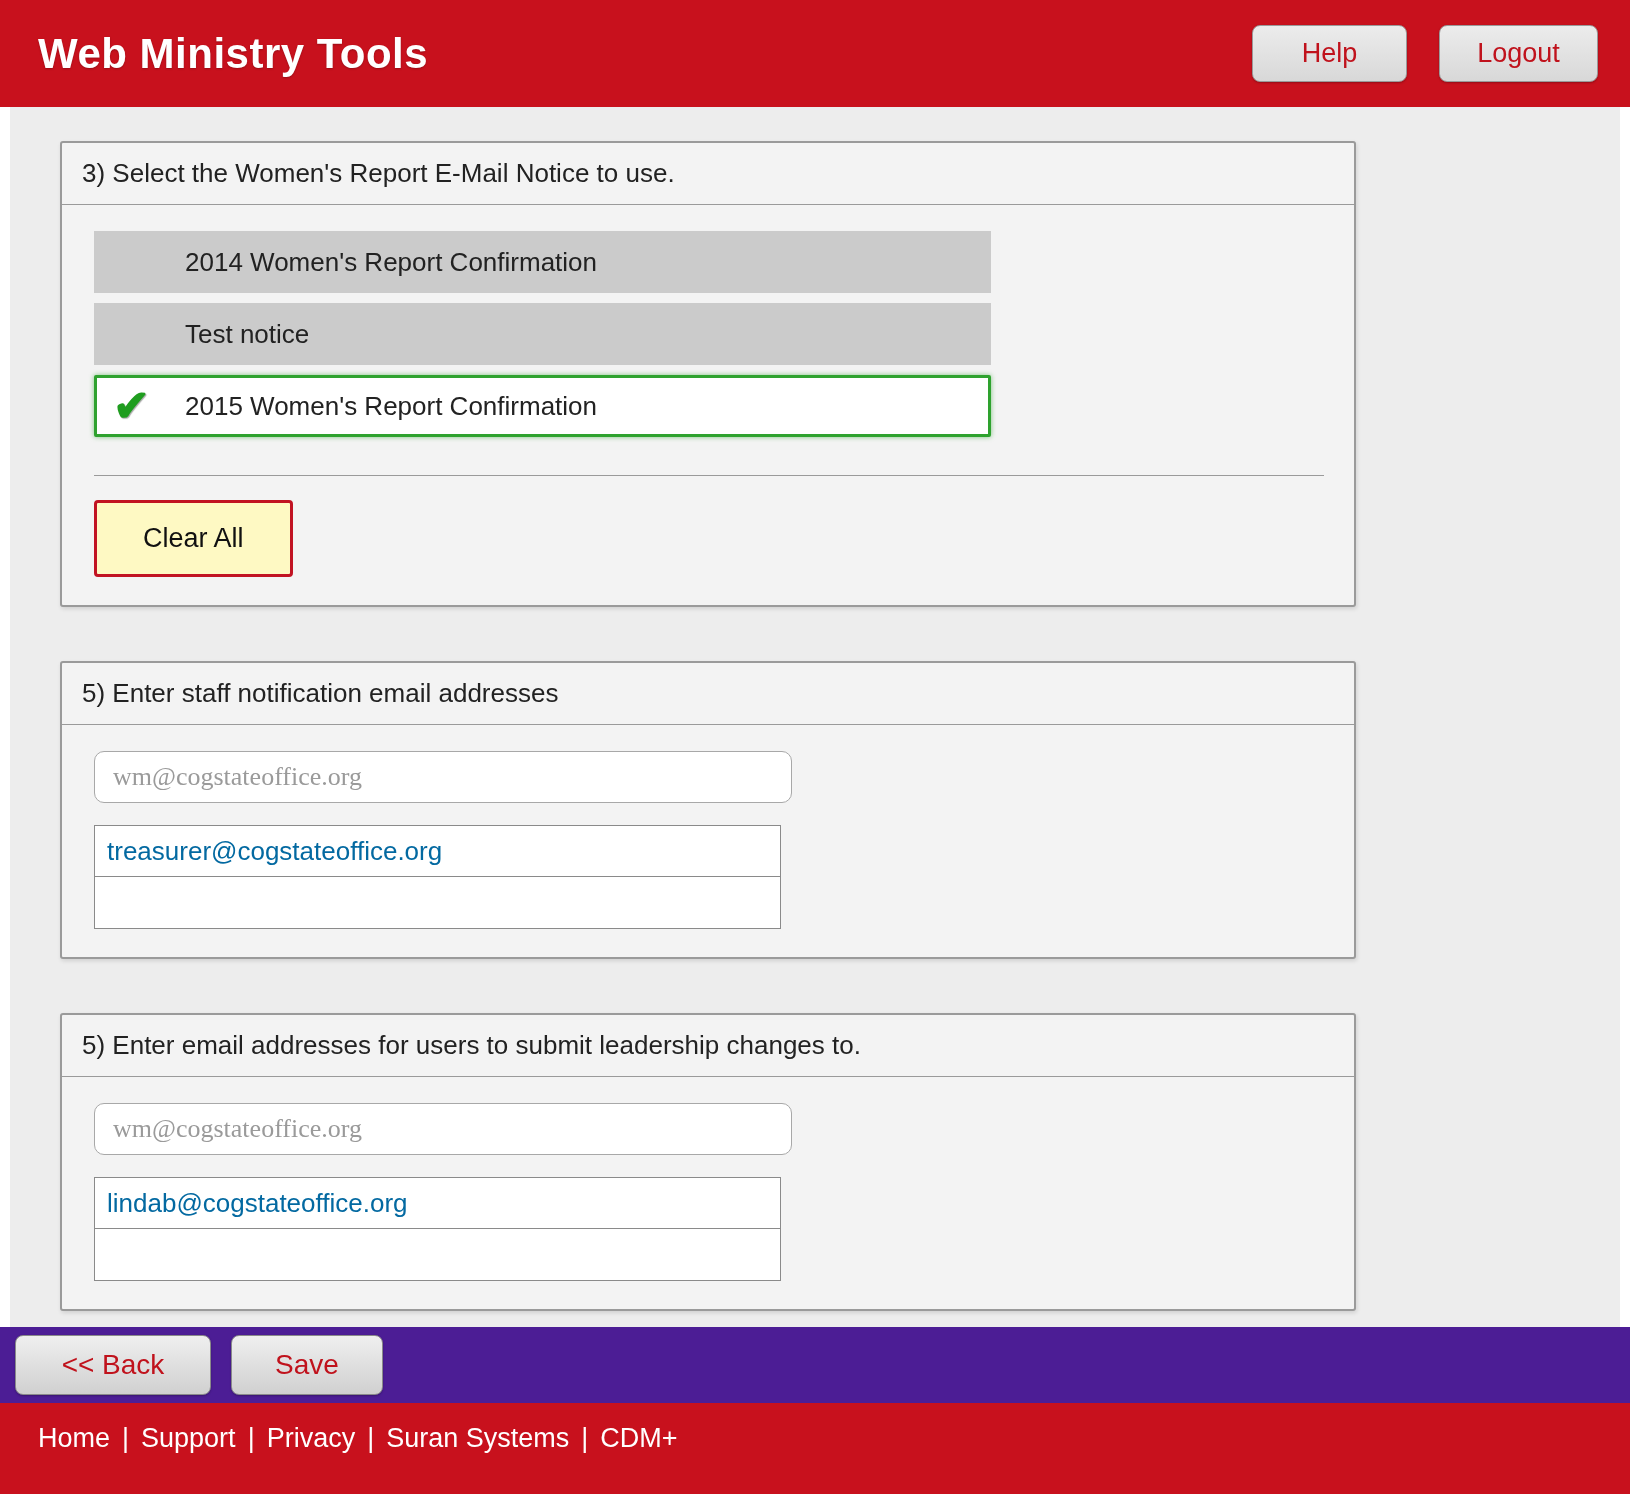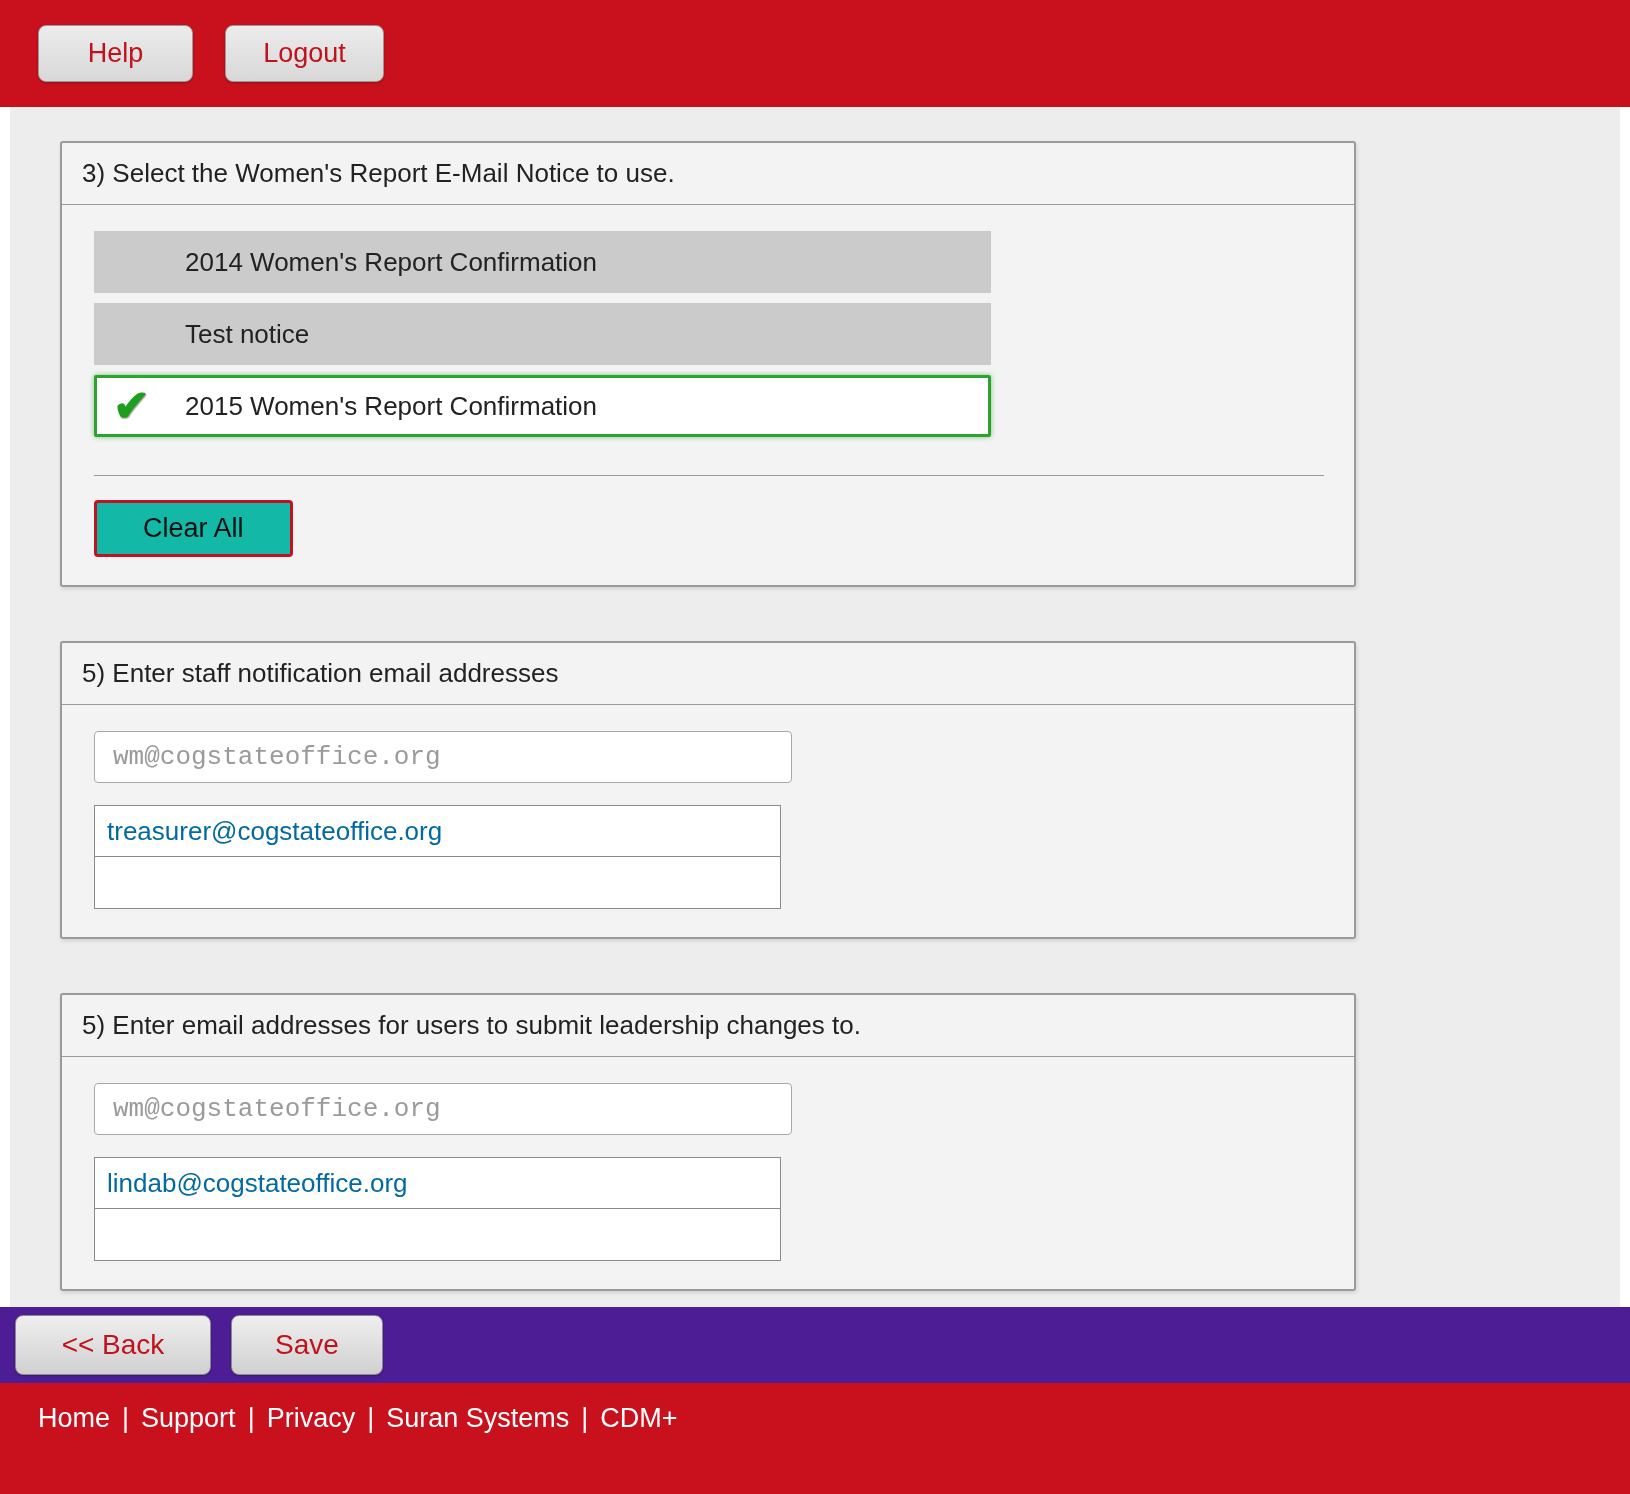--- a/index.html
+++ b/index.html
@@ -93,39 +93,39 @@
     line-height: 1;
   }
   .notice-option.selected .check { visibility: visible; }
   .option-label {
     font-size: 26px;
     color: #222222;
     margin-left: 20px;
   }
   .clear-area { padding-top: 24px; }
   .clear-all-btn {
-    background: #14b8a6;
+    background: #fef9c3;
     border: 3px solid #c11322;
     border-radius: 4px;
     font-size: 27px;
     font-family: "Liberation Sans", sans-serif;
     color: #111111;
-    padding: 10px 46px;
+    padding: 20px 46px;
     cursor: pointer;
   }
 
   
   .email-input {
     display: block;
     width: 698px;
     height: 52px;
     border: 1px solid #a8a8a8;
-    border-radius: 4px;
-    font-size: 26px;
-    font-family: Liberation Mono, monospace;
+    border-radius: 10px;
+    font-size: 26px;
+    font-family: Liberation Serif, serif;
     color: #333;
     padding: 0 18px;
     background: #ffffff;
     margin-bottom: 22px;
   }
   .email-input::placeholder { color: #9a9a9a; opacity: 1; }
   .email-list {
     width: 687px;
     border: 1px solid #8a8a8a;
     background: #ffffff;
@@ -179,20 +179,21 @@
   }
   .footer-links { display: flex; align-items: center; }
   .footer-link { cursor: pointer; }
   .footer-sep { margin: 0 12px; }
   .copyright { white-space: nowrap; }
 </style>
 </head>
 <body>
 
 <header class="app-header">
+  <div class="app-title">Web Ministry Tools</div>
   <button class="hdr-btn help">Help</button>
   <button class="hdr-btn logout">Logout</button>
 </header>
 
 <main class="content">
 
   <section class="panel">
     <div class="panel-title">3) Select the Women's Report E-Mail Notice to use.</div>
     <div class="panel-body">
       <div class="options-area">

